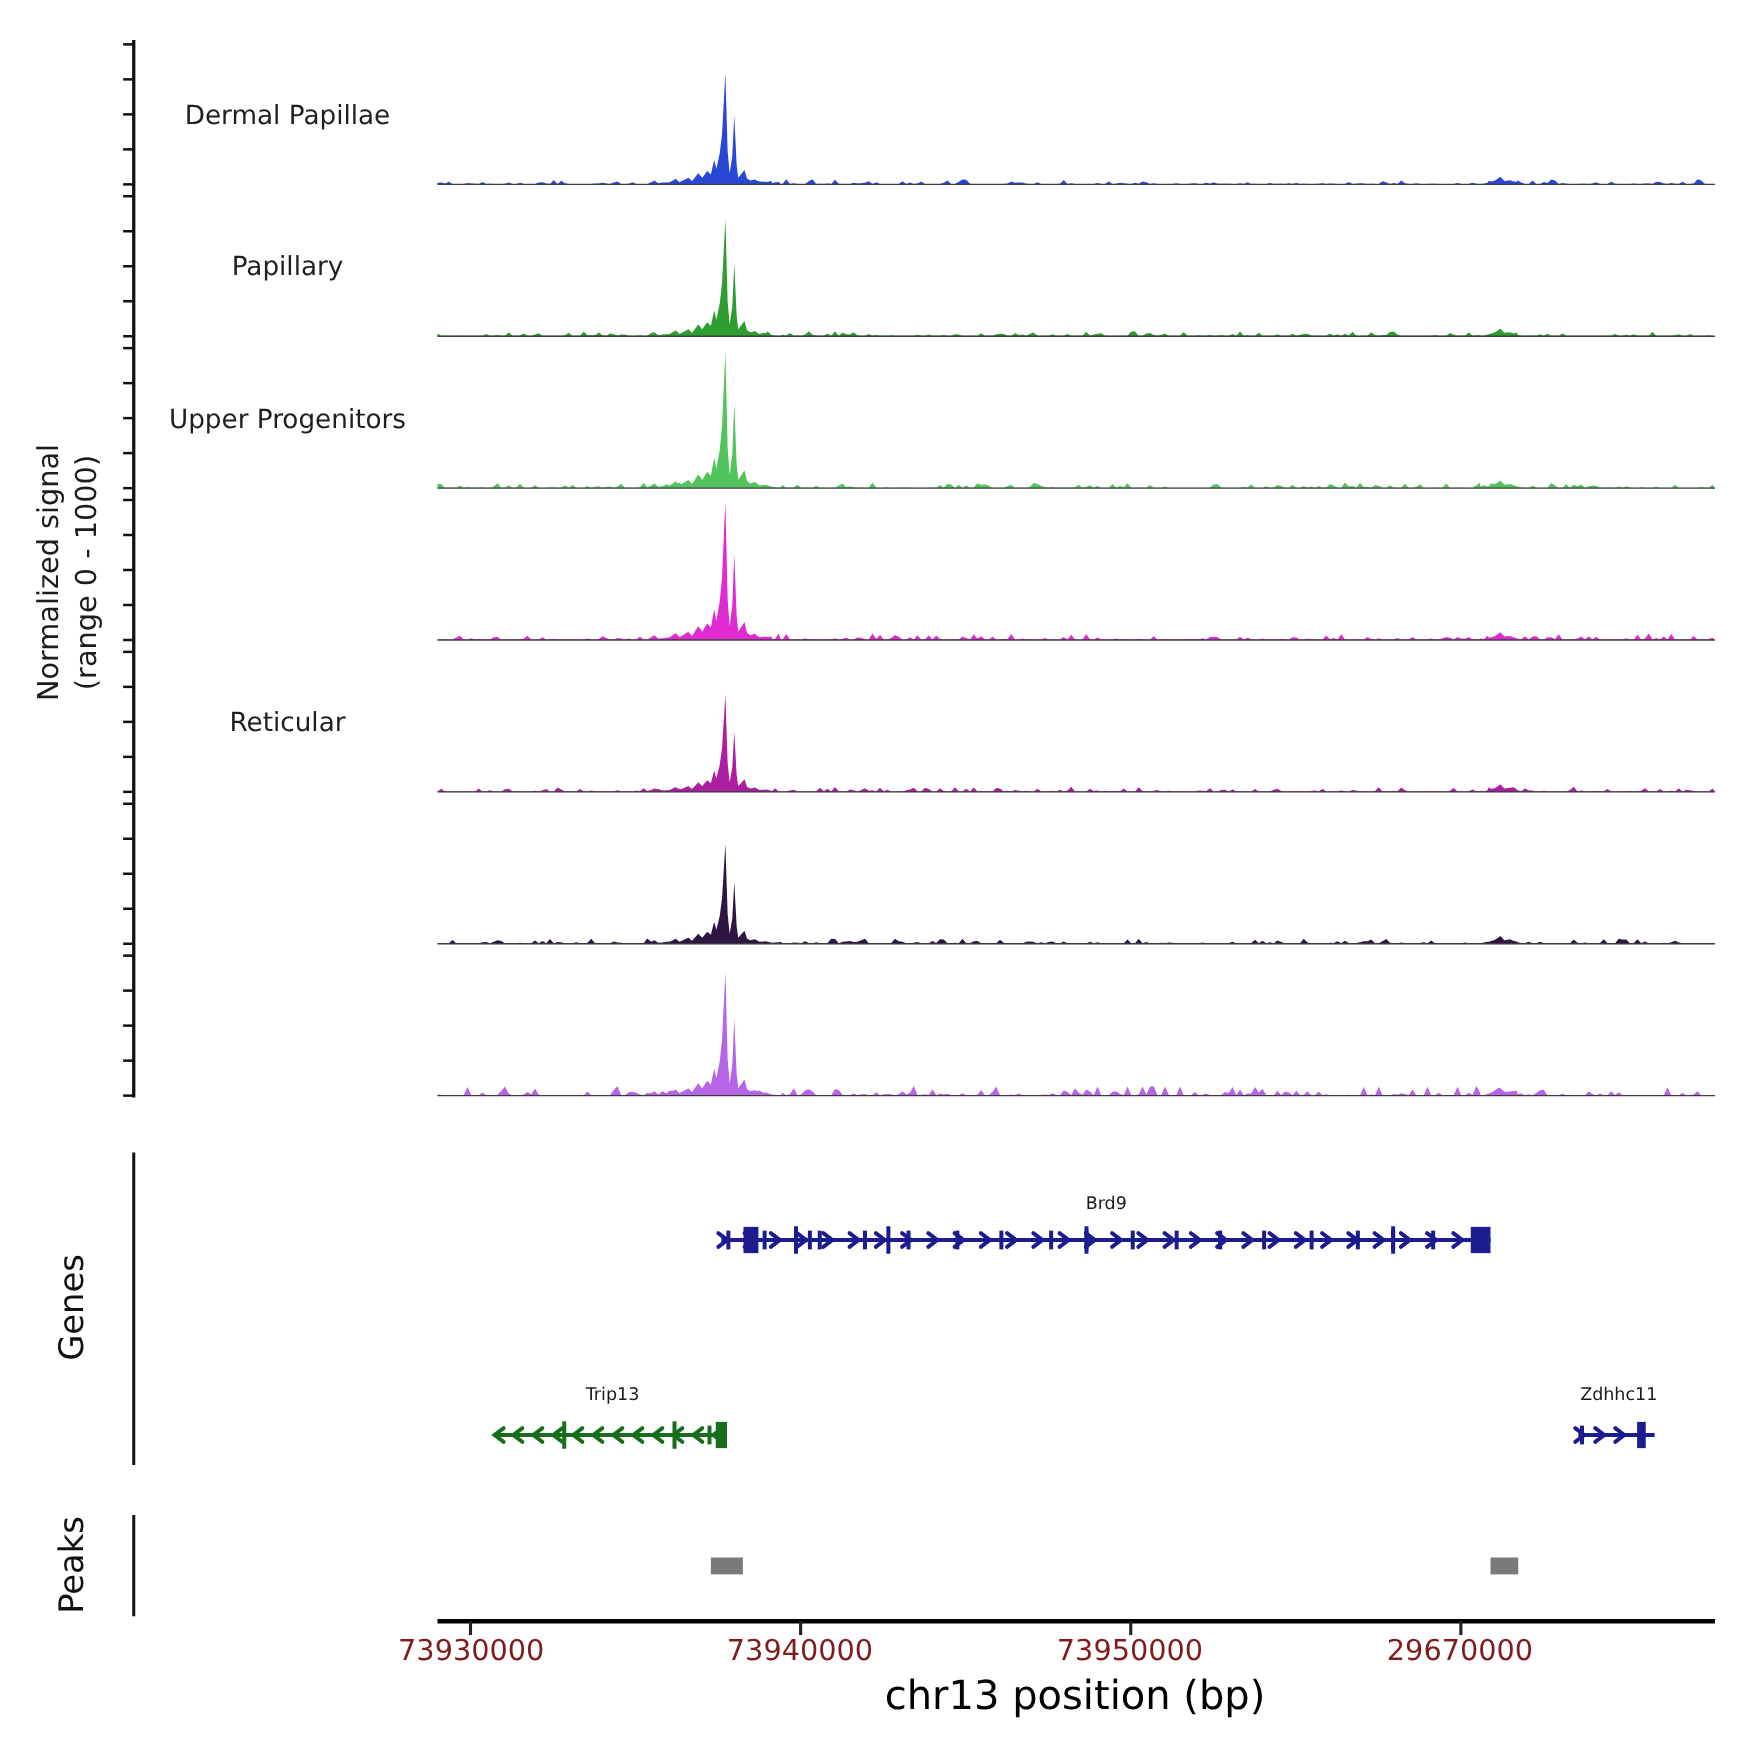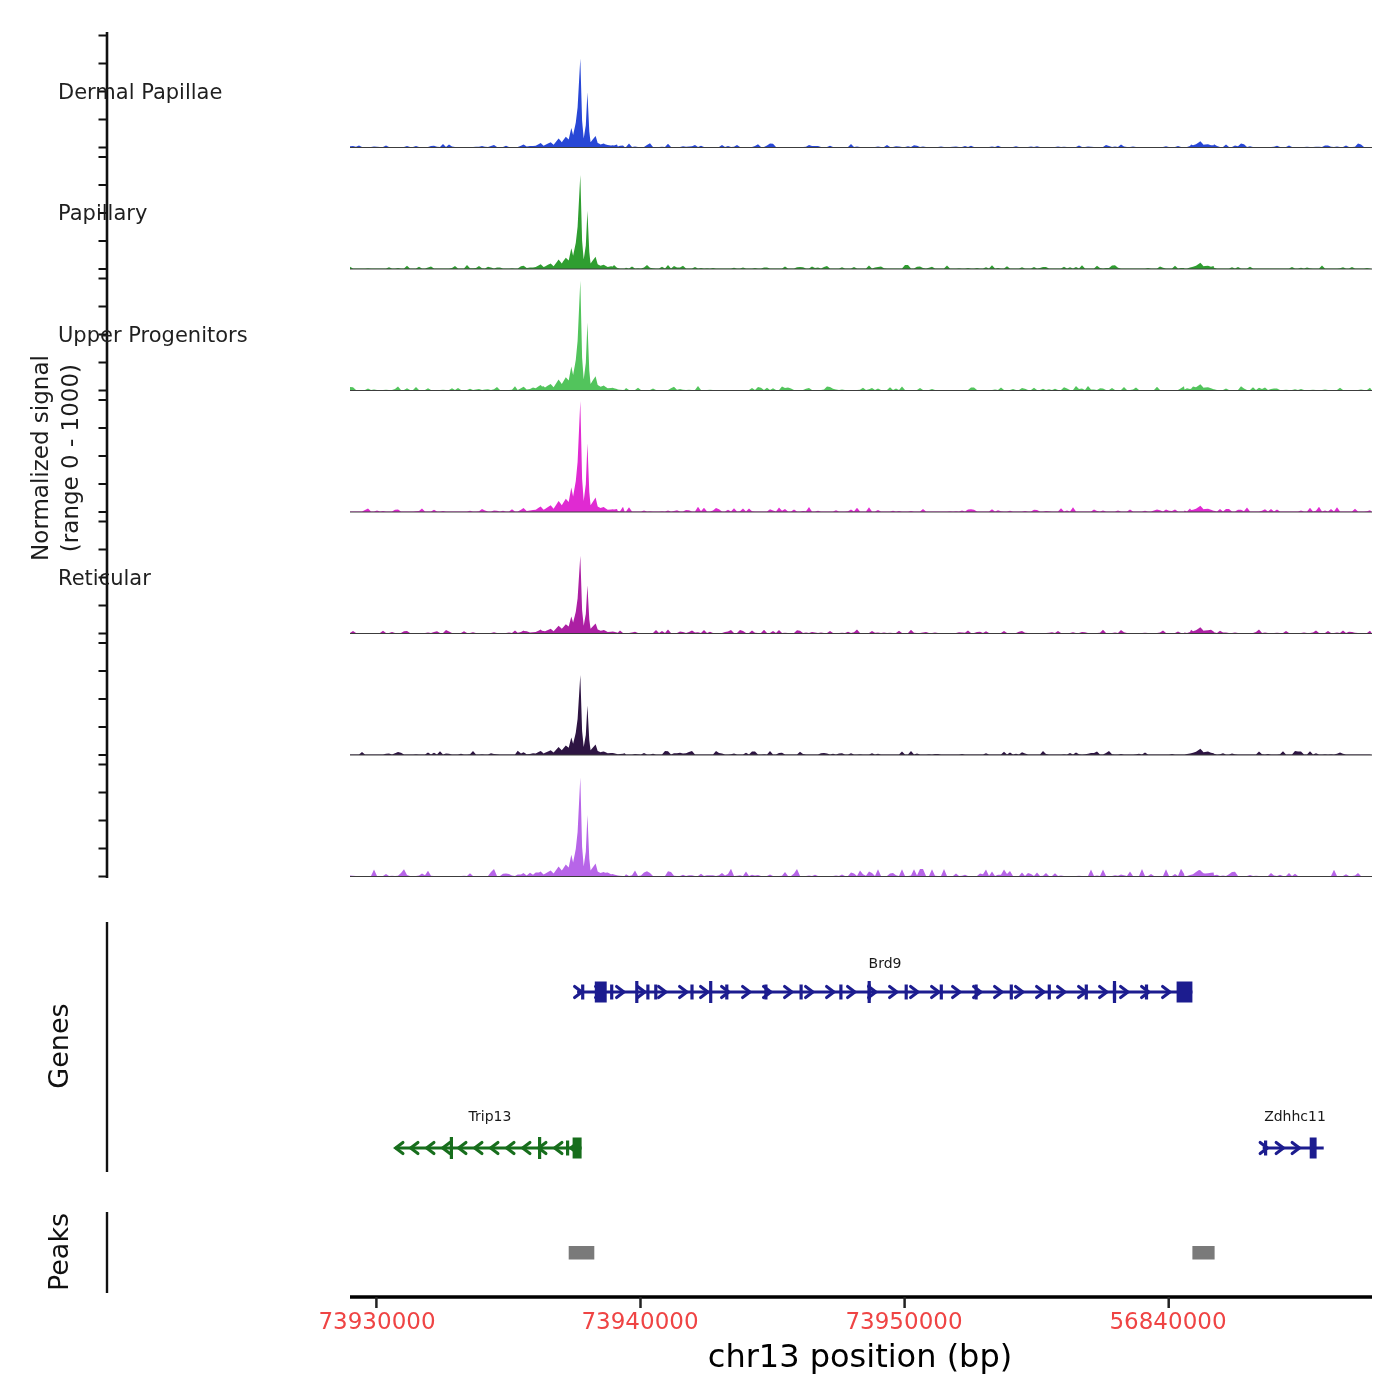--- a/index.html
+++ b/index.html
@@ -1,29 +1,29 @@
 <!DOCTYPE html>
 <html><head>
 <meta charset="utf-8">
 <style>
   html,body{margin:0;padding:0;background:#fff;}
   .fig{position:relative;width:1400px;height:1400px;background:#ffffff;overflow:hidden;
        font-family:"DejaVu Sans","Liberation Sans",sans-serif;}
   .fig svg{position:absolute;left:0;top:0;}
   .lbl{position:absolute;color:#1f1f1f;}
-  .track-label{left:58px;width:344px;text-align:left;font-size:21px;transform:translateY(-50%);}
+  .track-label{left:58px;width:344px;text-align:center;font-size:21px;transform:translateY(-50%);}
   .t0{top:92px}.t1{top:213px}.t2{top:335px}.t3{top:457px}.t4{top:578px}.t5{top:700px}.t6{top:821px}
   .y-axis-label{left:55px;top:458px;transform:translate(-50%,-50%) rotate(-90deg);
        font-size:23px;line-height:1.32;text-align:center;white-space:nowrap;color:#1c1c1c;}
   .section-label{transform:translate(-50%,-50%) rotate(-90deg);font-size:27px;color:#111;white-space:nowrap;}
   .genes-pos{left:58px;top:1046px;}
   .peaks-pos{left:58px;top:1252px;}
   .gene-name{transform:translate(-50%,-50%);font-size:14px;color:#1a1a1a;white-space:nowrap;}
   .g0{left:885px;top:963px}.g1{left:490px;top:1116px}.g2{left:1295px;top:1116px}
-  .x-tick-label{transform:translate(-50%,-50%);font-size:23px;color:#ef4444;white-space:nowrap;top:1321px;}
+  .x-tick-label{transform:translate(-50%,-50%);font-size:23px;color:#7f1d1d;white-space:nowrap;top:1321px;}
   .xt0{left:377px}.xt1{left:640px}.xt2{left:904px}.xt3{left:1168px}
   .x-axis-title{left:860px;top:1356px;transform:translate(-50%,-50%);font-size:32px;color:#000;white-space:nowrap;}
 </style>
 </head>
 <body>
 
 <div class="fig">
   <svg id="chart" width="1400" height="1400">
       <g>
         <line x1="107" y1="32" x2="107" y2="878" stroke="#111" stroke-width="2.6"></line>
@@ -206,16 +206,16 @@
   <div class="lbl section-label genes-pos">Genes</div>
   <div class="lbl section-label peaks-pos">Peaks</div>
 
   <div class="lbl gene-name g0">Brd9</div>
   <div class="lbl gene-name g1">Trip13</div>
   <div class="lbl gene-name g2">Zdhhc11</div>
 
   <div class="lbl x-tick-label xt0">73930000</div>
   <div class="lbl x-tick-label xt1">73940000</div>
   <div class="lbl x-tick-label xt2">73950000</div>
-  <div class="lbl x-tick-label xt3">56840000</div>
+  <div class="lbl x-tick-label xt3">29670000</div>
 
   <div class="lbl x-axis-title">chr13 position (bp)</div>
 </div>
 
 </body></html>

